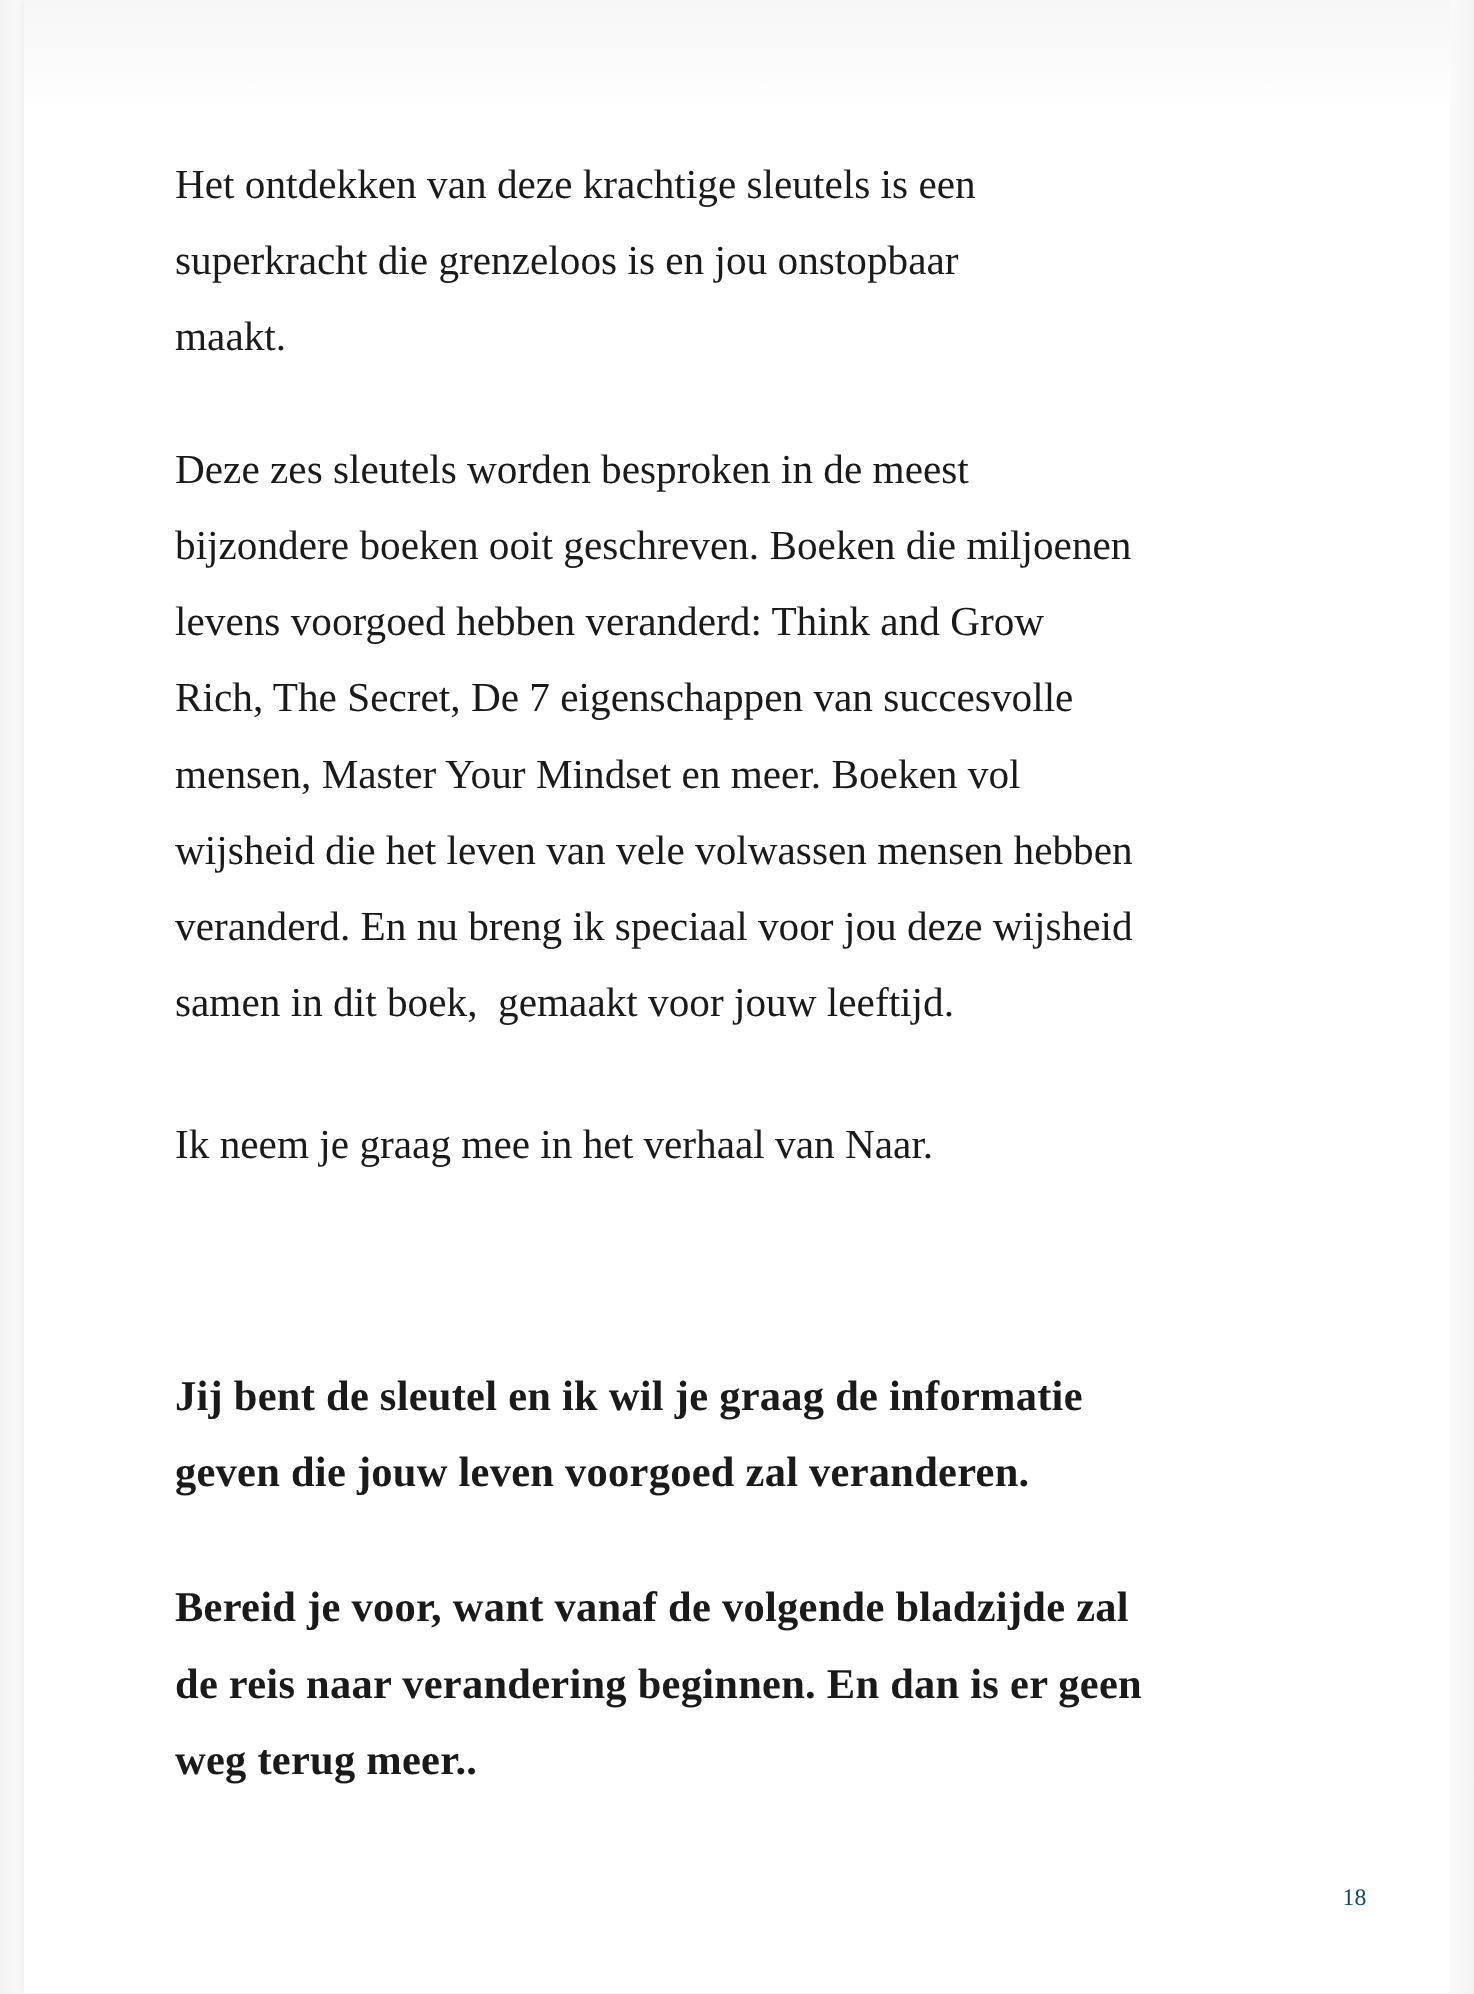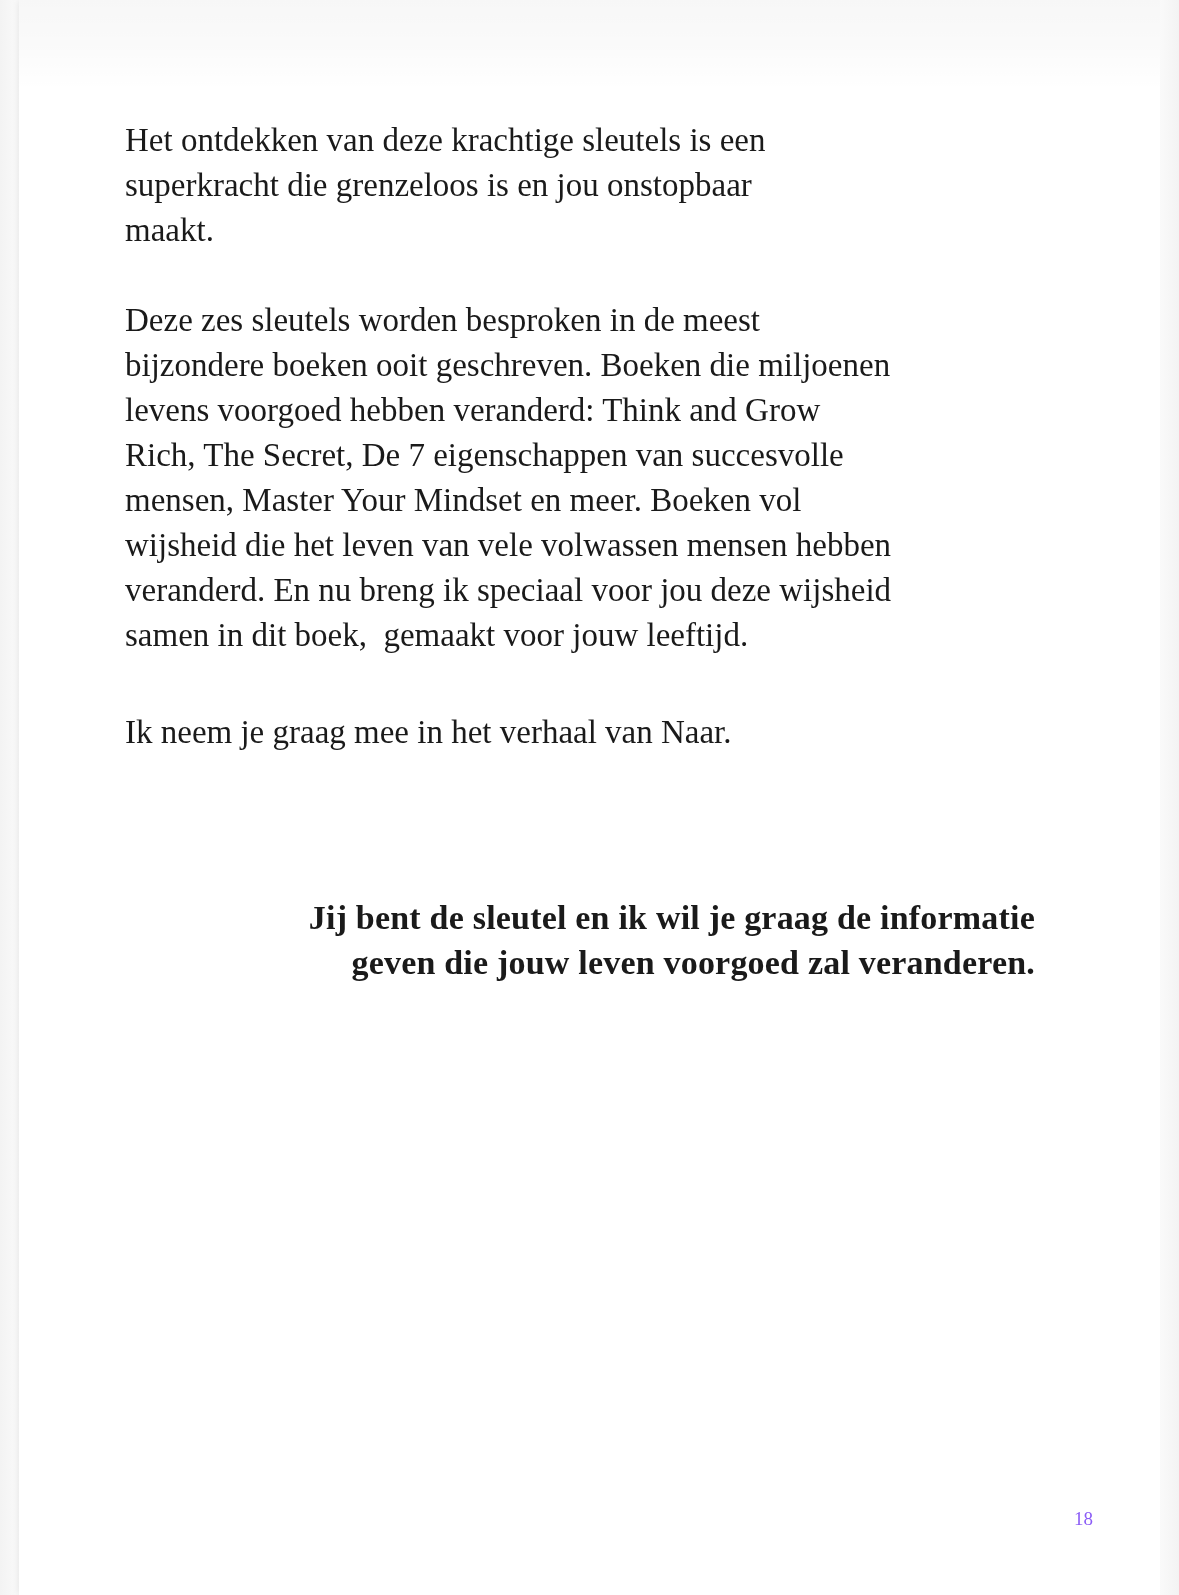--- a/index.html
+++ b/index.html
@@ -49,44 +49,45 @@
   .content {
     position: relative;
     margin-left: 106px;
     width: 910px;
     padding-top: 118px;
     color: #1a1a1a;
   }
 
   .para {
     font-size: 33px;
-    line-height: 45px;
+    line-height: 61px;
     white-space: pre-wrap;
     text-align: left;
     font-weight: 400;
+    margin-left: 15px;
   }
   .para.bold-center {
     font-size: 34px;
     font-weight: 700;
-    text-align: right;
+    text-align: left;
     letter-spacing: 0.2px;
   }
 
   .mb-45  { margin-bottom: 45px; }
   .mb-52  { margin-bottom: 52px; }
   .mb-140 { margin-bottom: 140px; }
   .mb-47  { margin-bottom: 47px; }
 
   .page-number {
     position: absolute;
     top: 1508px;
     right: 67px;
     font-size: 19px;
     line-height: 22px;
-    color: #8b5cf6;
+    color: #0c4a6e;
   }
 </style>
 </head>
 <body>
 
 <div class="screen">
 
   <div class="gutter left"></div>
 
   <div class="page">
@@ -95,20 +96,21 @@
 
       <div class="para body mb-45">Het ontdekken van deze krachtige sleutels is een<br>superkracht die grenzeloos is en jou onstopbaar<br>maakt.</div>
 
 
       <div class="para body mb-52">Deze zes sleutels worden besproken in de meest<br>bijzondere boeken ooit geschreven. Boeken die miljoenen<br>levens voorgoed hebben veranderd: Think and Grow<br>Rich, The Secret, De 7 eigenschappen van succesvolle<br>mensen, Master Your Mindset en meer. Boeken vol<br>wijsheid die het leven van vele volwassen mensen hebben<br>veranderd. En nu breng ik speciaal voor jou deze wijsheid<br>samen in dit boek,  gemaakt voor jouw leeftijd.</div>
 
       <div class="para body mb-140">Ik neem je graag mee in het verhaal van Naar.</div>
 
       <div class="para bold-center mb-47">Jij bent de sleutel en ik wil je graag de informatie<br>geven die jouw leven voorgoed zal veranderen.</div>
 
+      <div class="para bold-center">Bereid je voor, want vanaf de volgende bladzijde zal<br>de reis naar verandering beginnen. En dan is er geen<br>weg terug meer..</div>
 
     </div>
 
     <div class="page-number">18</div>
 
   </div>
 
   <div class="gutter right"></div>
 
 </div>

